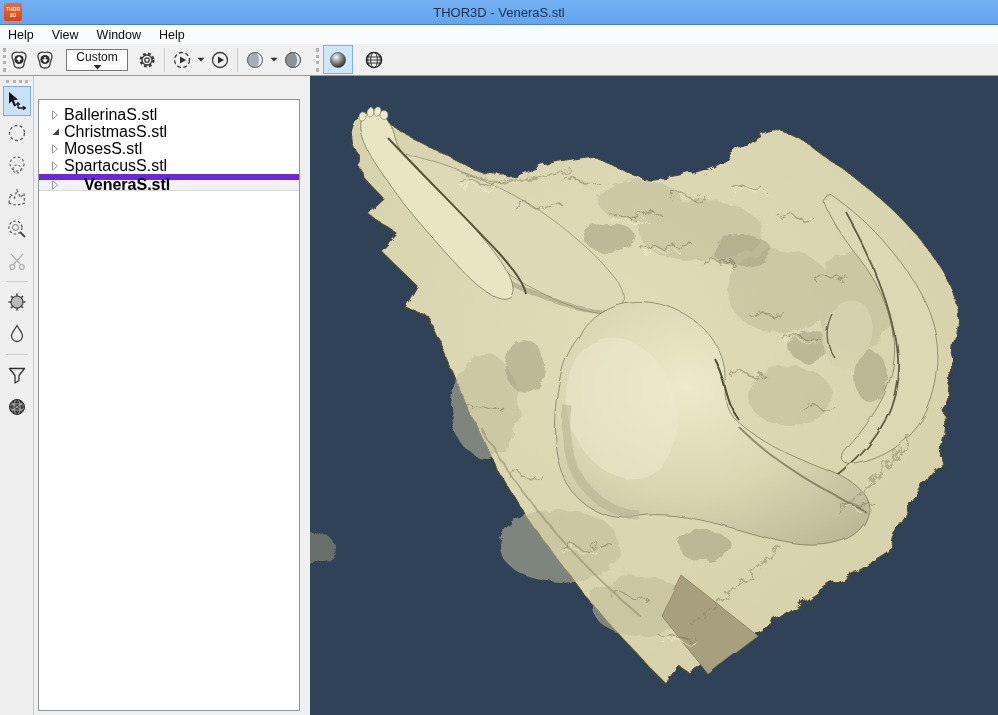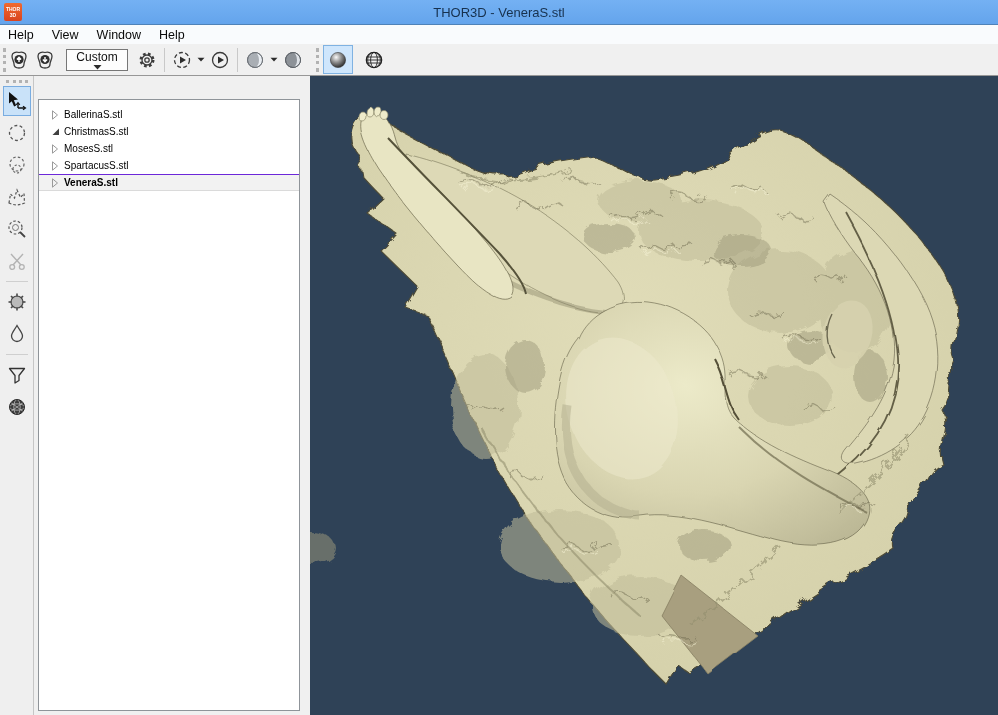--- a/index.html
+++ b/index.html
@@ -42,26 +42,26 @@
   .ls-active { background:#c9e2f9; border:1px solid #79ace0; }
   .ls-sep { width:22px; height:1px; background:#cfcfcf; margin:4px 0; }
 
   
   .dock { left:34px; top:76px; width:276px; height:639px; background:#f0f0f0; }
   .dock-header { height:23px; display:flex; align-items:center; padding:0 6px 0 8px; }
   .dock-title { flex:1; font-size:12.5px; color:#000; }
   .dock-btn { width:16px; height:16px; display:flex; align-items:center; justify-content:center; margin-left:3px; }
   .tree-box { position:absolute; left:4px; top:23px; width:262px; height:612px;
     background:#fff; border:1px solid #8f9499; padding-top:6px; }
-  .trow { height:17px; display:flex; align-items:center; font-size:10px; color:#000; }
+  .trow { height:17px; display:flex; align-items:center; font-size:16px; color:#000; }
   .trow .arrow { width:10px; margin-left:13px; display:flex; align-items:center; }
   .trow .lbl { margin-left:2px; }
   .trow-child .bullet { width:10px; margin-left:40px; display:flex; align-items:center; }
   .trow-child .lbl { margin-left:13px; }
-  .trow-selected { background:#f2f2f2; border-top:1px solid #6d28d9; border-bottom:1px solid #dadada; }
+  .trow-selected { background:#f2f2f2; border-top:6px solid #6d28d9; border-bottom:1px solid #dadada;gap:20px; }
   .trow-selected .lbl { font-weight:bold; }
 
   
   .viewport { left:310px; top:76px; width:688px; height:639px; background:#2f4257; }
   .viewport svg { display:block; }
 </style>
 </head>
 <body>
 
 <div class="abs titlebar">

